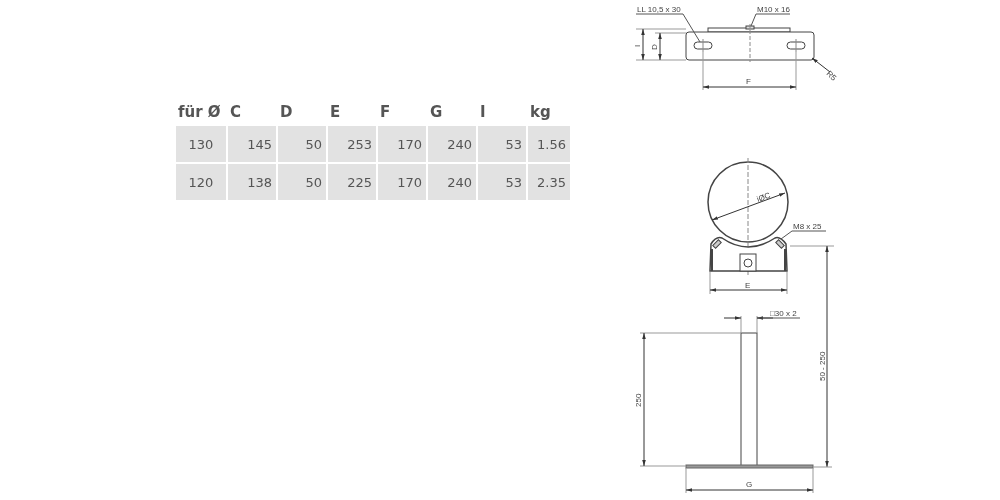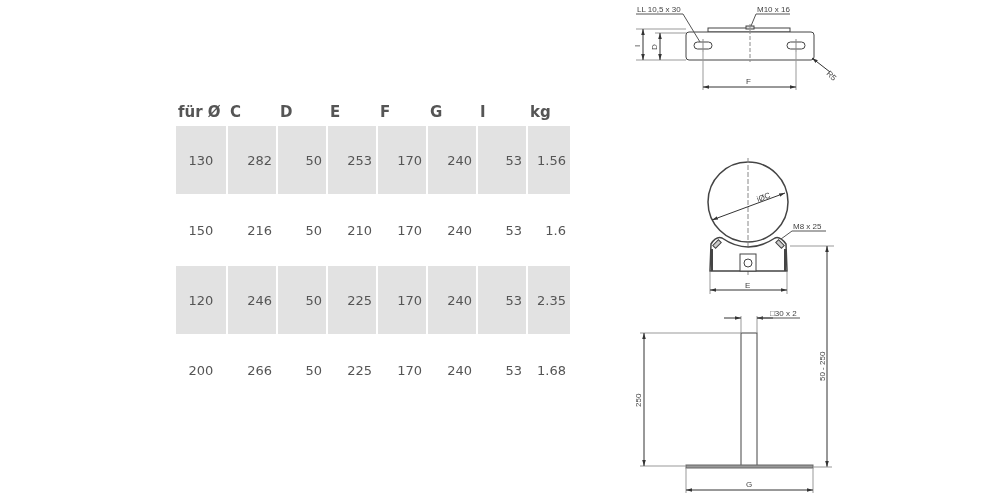--- a/index.html
+++ b/index.html
@@ -1,21 +1,21 @@
 <!DOCTYPE html>
 <html><head>
 <meta charset="utf-8">
 <style>
   html, body { margin:0; padding:0; background:#ffffff; }
   body { width:1000px; height:500px; position:relative; overflow:hidden;
          font-family:"DejaVu Sans", sans-serif; color:#555; }
   .spec-table { position:absolute; left:162px; top:100px; border-collapse:separate; border-spacing:2px 2px;margin-left:12px; }
   .spec-table th { font-family:"DejaVu Sans", sans-serif; font-weight:bold; font-size:15px; color:#555;
                    text-align:left; padding:0 4px 2px 2px; height:20px; }
-  .spec-table td { font-size:13px; color:#555; text-align:right; padding:16px 4px; height:36px; }
+  .spec-table td { font-size:13px; color:#555; text-align:right; padding:0 4px; height:36px; }
   .spec-table td.first { text-align:center; }
   .spec-table tr.shade td { background:#e2e2e2; }
   .c0{width:44px}.c1{width:42px}.c2{width:42px}.c3{width:42px}.c4{width:42px}.c5{width:42px}.c6{width:42px}.c7{width:36px}
   svg { position:absolute; left:0; top:0; }
   .lbl { font-family:"Liberation Sans", sans-serif; font-size:8px; fill:#444; }
 </style>
 </head>
 <body>
 
 <table class="spec-table">
@@ -27,57 +27,37 @@
       <th class="c3">E</th>
       <th class="c4">F</th>
       <th class="c5">G</th>
       <th class="c6">I</th>
       <th class="c7">kg</th>
     </tr>
   </thead>
   <tbody>
     <tr class="shade">
       <td class="first">130</td>
-      <td>282</td>
+      <td>145</td>
       <td>50</td>
       <td>253</td>
       <td>170</td>
       <td>240</td>
       <td>53</td>
       <td>1.56</td>
     </tr>
-    <tr>
-      <td class="first">150</td>
-      <td>216</td>
-      <td>50</td>
-      <td>210</td>
-      <td>170</td>
-      <td>240</td>
-      <td>53</td>
-      <td>1.6</td>
-    </tr>
     <tr class="shade">
       <td class="first">120</td>
-      <td>246</td>
+      <td>138</td>
       <td>50</td>
       <td>225</td>
       <td>170</td>
       <td>240</td>
       <td>53</td>
       <td>2.35</td>
-    </tr>
-    <tr>
-      <td class="first">200</td>
-      <td>266</td>
-      <td>50</td>
-      <td>225</td>
-      <td>170</td>
-      <td>240</td>
-      <td>53</td>
-      <td>1.68</td>
     </tr>
   </tbody>
 </table>
 
 <svg width="1000" height="500" viewBox="0 0 1000 500">
   <defs>
     <marker id="arr" viewBox="0 0 10 10" refX="10" refY="5" markerWidth="6" markerHeight="6" orient="auto-start-reverse">
       <path d="M0,2 L10,5 L0,8 z" fill="#333"></path>
     </marker>
   </defs>

